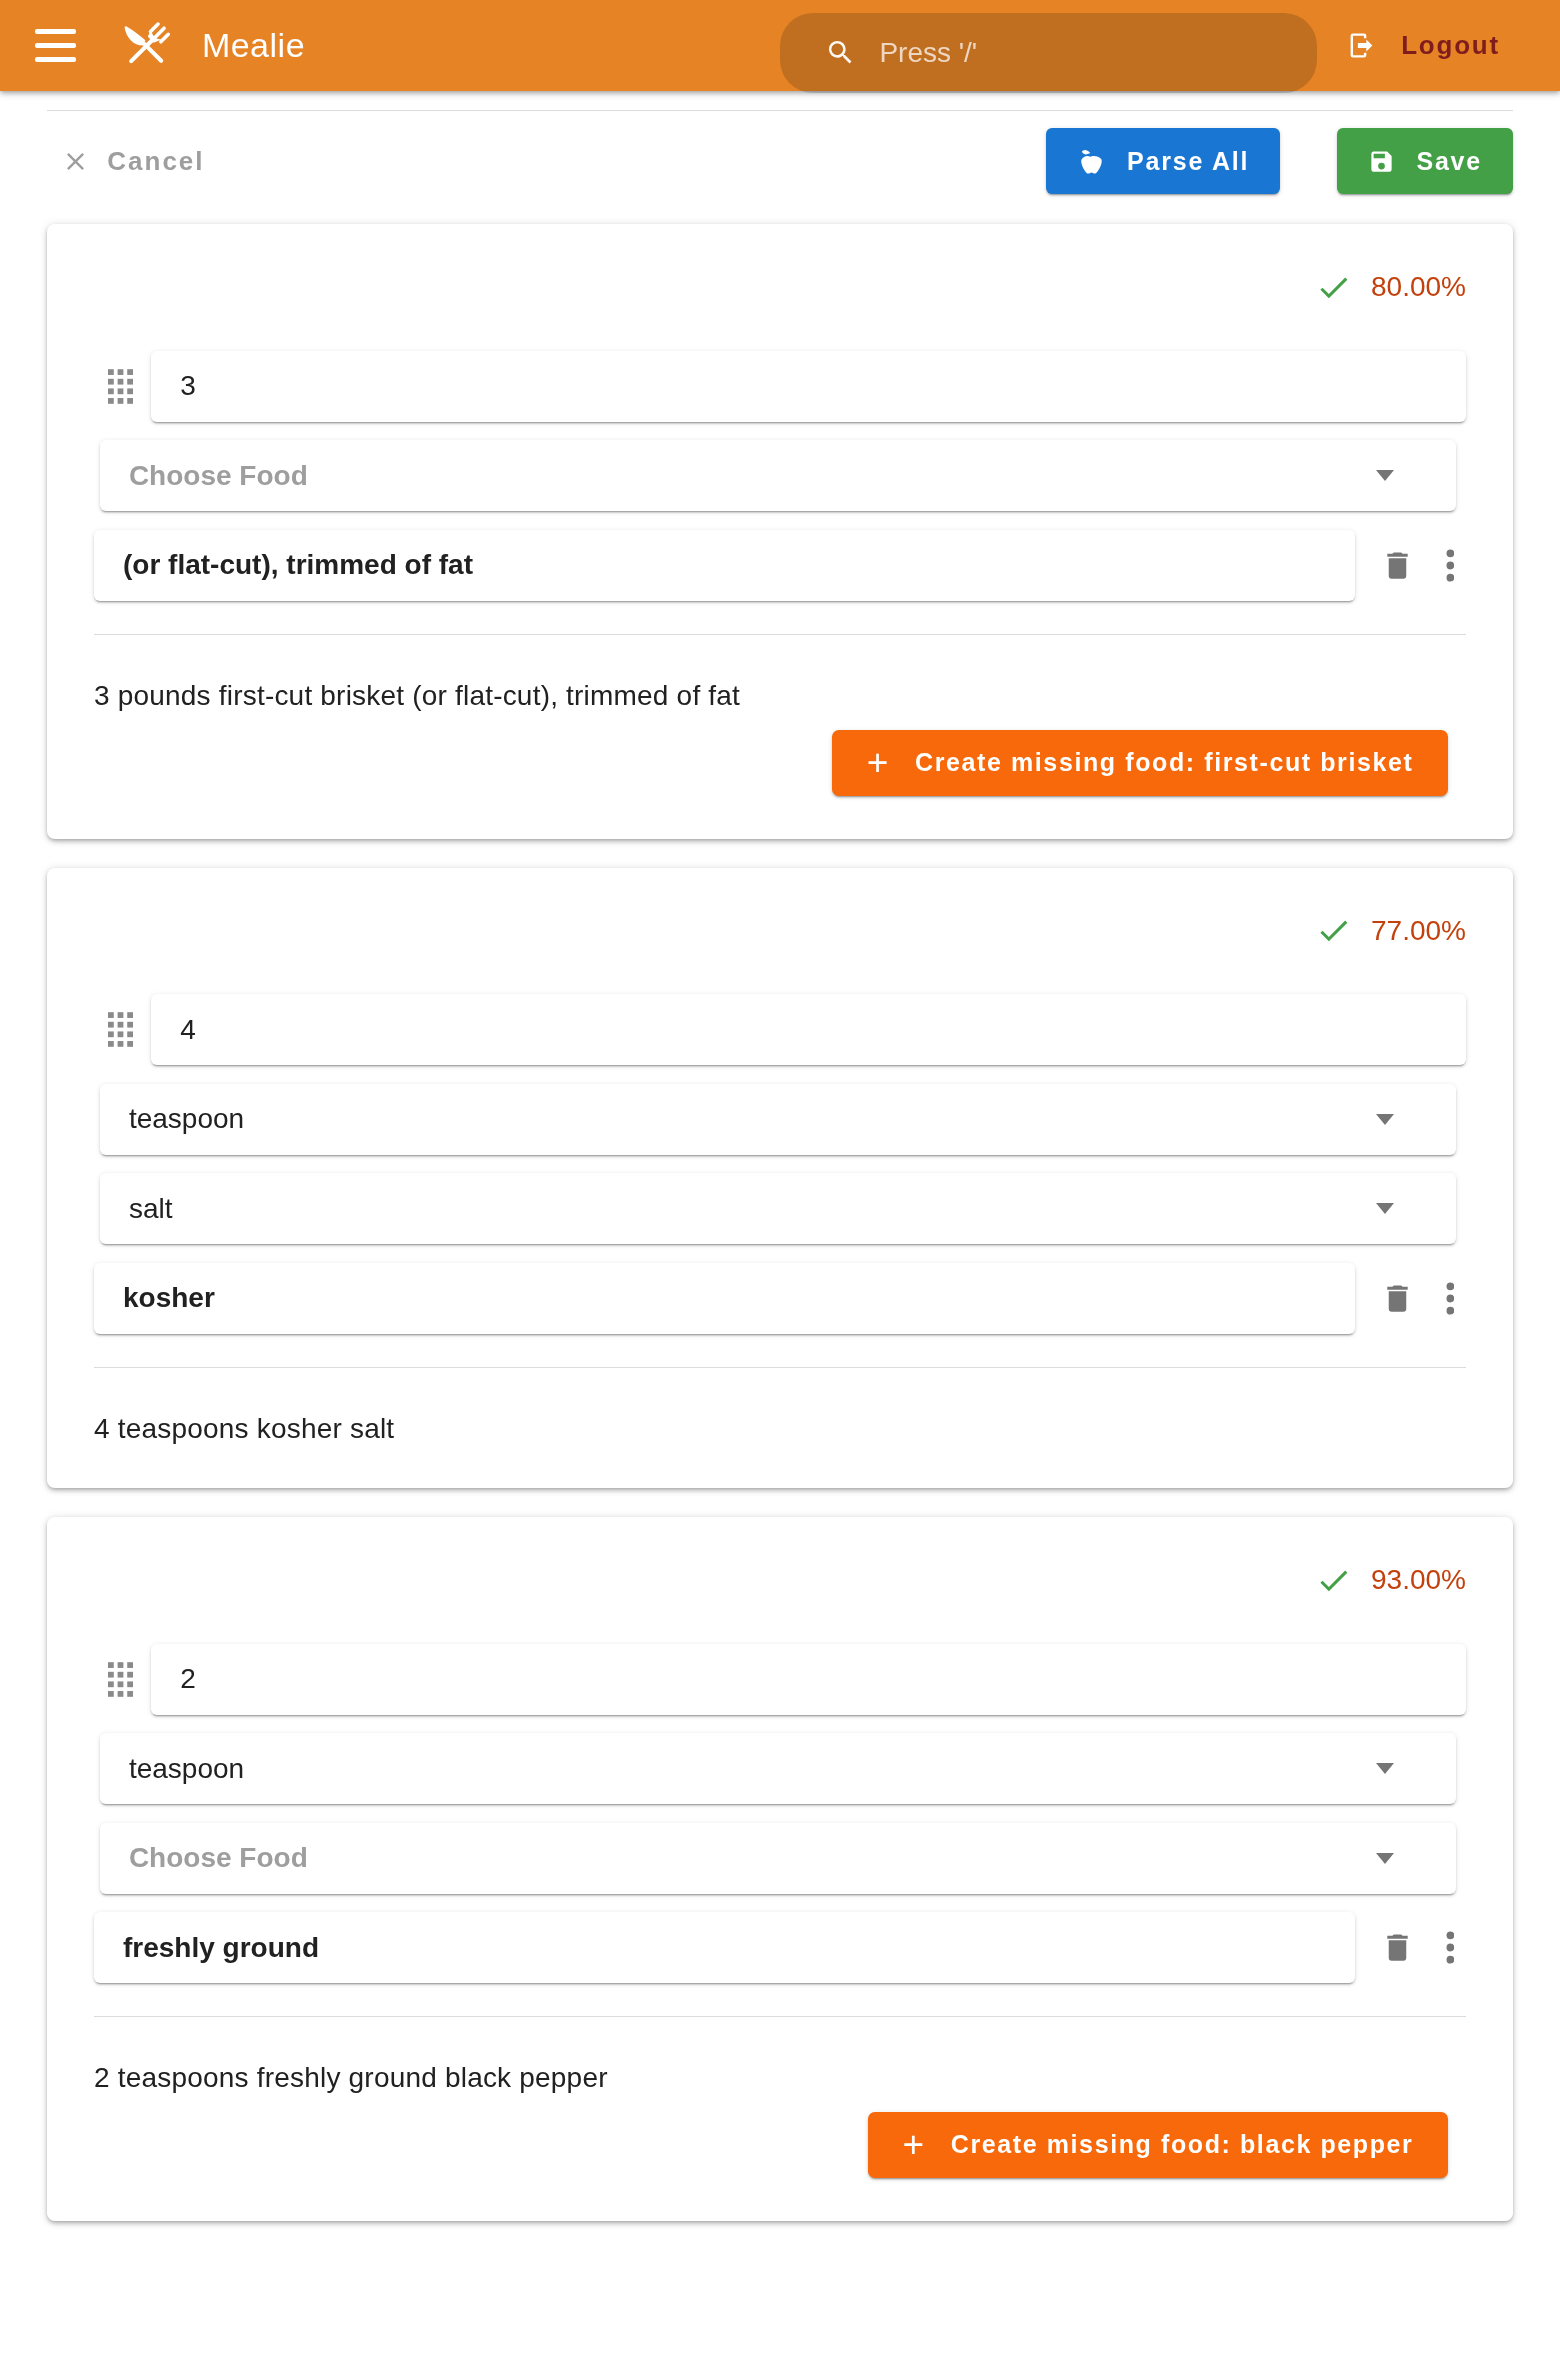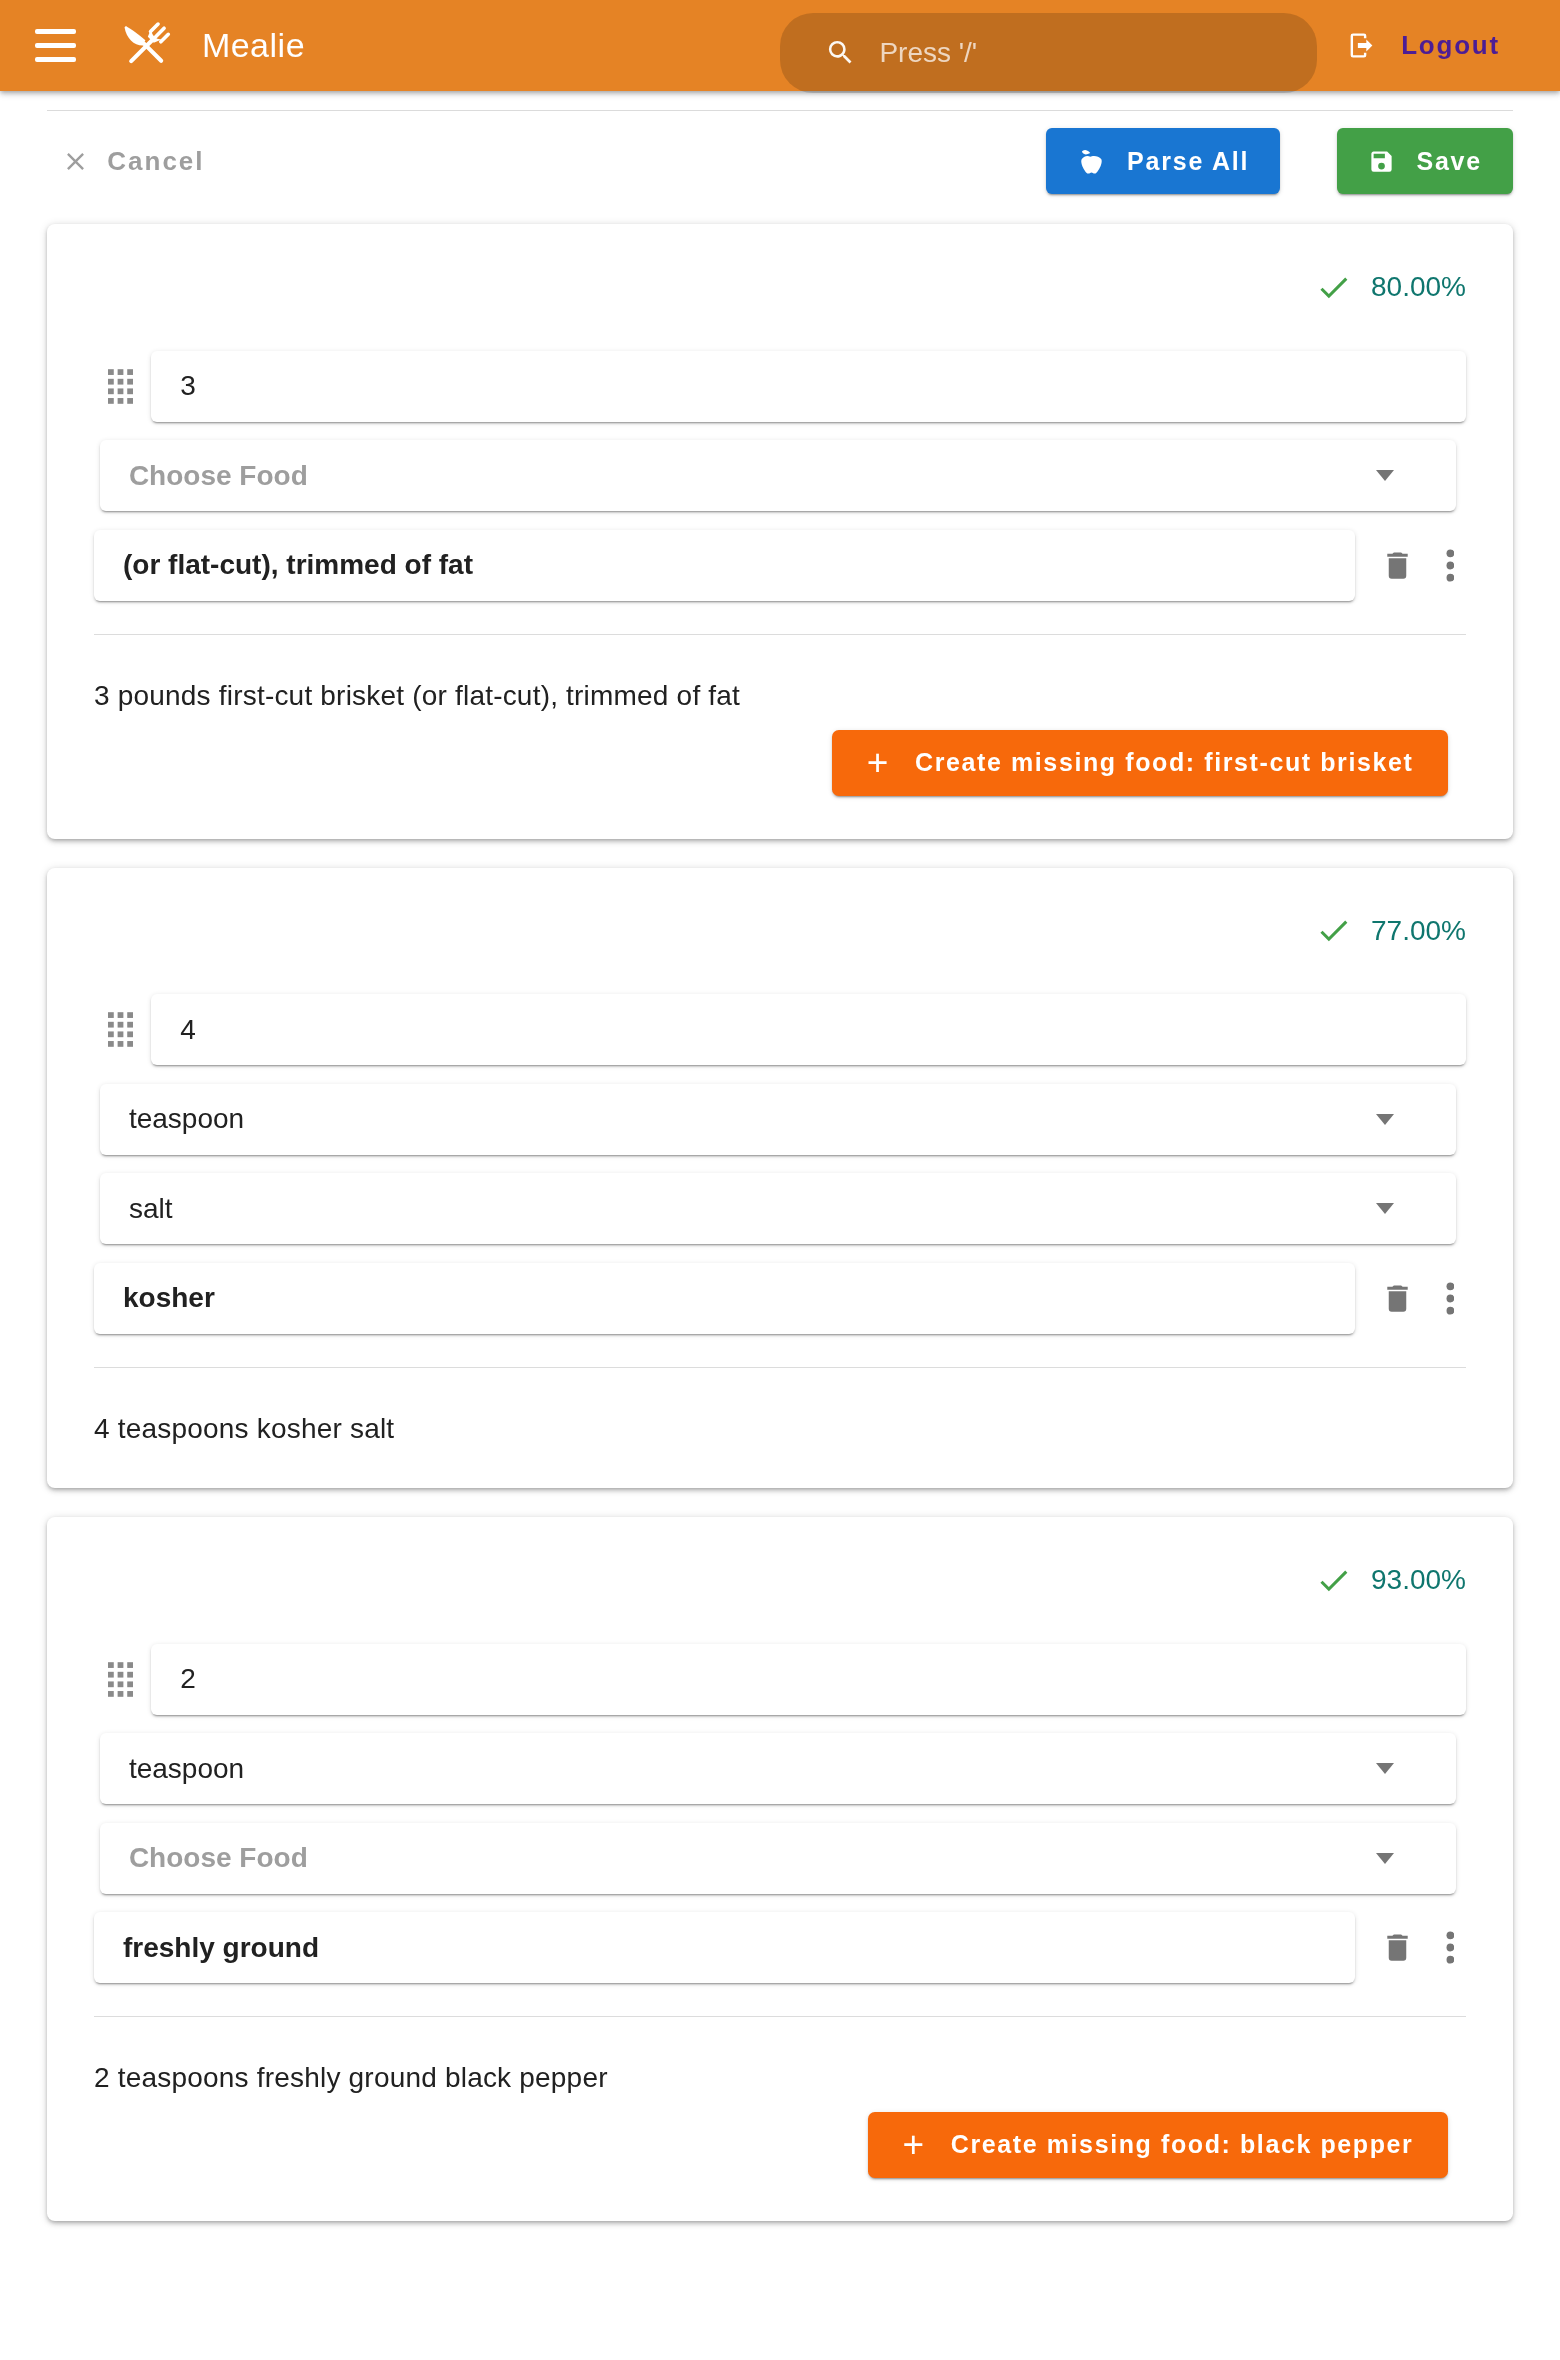--- a/index.html
+++ b/index.html
@@ -15,42 +15,42 @@
     justify-content: space-between; cursor: pointer; margin-left: 5.9px; }
   .hamburger span { display: block; height: 4.9px; background: #fff; border-radius: 2px; }
   .logo { margin-left: 39px; }
   .app-title { color: #fff; font-size: 34px; margin-left: 25px; font-weight: normal; letter-spacing: 0.5px; }
   .search-pill { position: absolute; left: 780px; top: 12.7px; width: 537px; height: 80px;
     background: rgba(0,0,0,.16); border-radius: 33px; display: flex; align-items: center;
     padding-left: 45px; cursor: text; }
   .search-pill .ph { color: rgba(255,255,255,.72); font-size: 28px; margin-left: 23.4px; }
   .logout-btn { position: absolute; right: 60px; top: 0; height: 91px; display: flex;
     align-items: center; cursor: pointer; }
-  .logout-btn .lbl { color: #4c1d95; font-size: 26px; font-weight: bold; letter-spacing: 1.8px; margin-left: 25px; }
+  .logout-btn .lbl { color: #7f1d1d; font-size: 26px; font-weight: bold; letter-spacing: 1.8px; margin-left: 25px; }
 
   
   main { padding: 0 47px; }
   .top-divider { border: 0; border-top: 1px solid #DBDBDB; margin-top: 18.5px; }
   .toolbar { display: flex; align-items: center; margin-top: 16.6px; height: 68px; gap: 40px; }
   .cancel-btn { display: flex; align-items: center; gap: 17.6px; color: #9E9E9E;
     font-size: 26px; font-weight: bold; letter-spacing: 2px; cursor: pointer; padding-left: 13.7px; }
   .toolbar .spacer { flex: 1; }
   .btn { height: 66px; border: 0; border-radius: 5.9px; display: inline-flex; align-items: center;
     justify-content: flex-start; color: #fff; font-family: inherit; font-size: 25px; font-weight: bold;
     letter-spacing: 1.8px; padding: 0 31px; gap: 21.5px; cursor: pointer;
     box-shadow: 0 2.9px 1px -2px rgba(0,0,0,.2), 0 2px 2px 0 rgba(0,0,0,.14), 0 1px 4.9px 0 rgba(0,0,0,.12); }
   .btn-parse { background: #1976D2; margin-right: 16.6px; }
   .btn-save  { background: #43A047; }
 
   
   .card { margin-top: 29px; background: #fff; border-radius: 7.8px;
     padding: 41px 47px 43px 47px;
     box-shadow: 0 2px 3.9px -1px rgba(0,0,0,.2), 0 2.9px 4.9px 0 rgba(0,0,0,.14), 0 1px 9.8px 0 rgba(0,0,0,.12); }
   .confidence { display: flex; justify-content: flex-end; align-items: center; gap: 19.5px;
-    font-size: 28px; color: #0f766e; margin: 3.9px 0 45px 0; }
+    font-size: 28px; color: #c2410c; margin: 3.9px 0 45px 0; }
   .row { display: flex; align-items: center; margin-bottom: 18.5px; }
   .handle { margin-left: 13.7px; margin-right: 18.5px; cursor: grab; display: flex; }
   .field { height: 71px; background: #fff; border-radius: 5.9px; display: flex; align-items: center;
     padding: 0 29px; font-size: 28px; color: #212121;
     box-shadow: 0 2.9px 1px -2px rgba(0,0,0,.2), 0 2px 2px 0 rgba(0,0,0,.14), 0 1px 4.9px 0 rgba(0,0,0,.12); }
   .qty-field { flex: 1; }
   .select-field { flex: 1; margin-left: 5.9px; margin-right: 9.8px; cursor: pointer; }
   .select-field .label { flex: 1; }
   .placeholder { color: #9E9E9E; font-weight: bold; }
   .arrow { width: 0; height: 0; border-left: 9.8px solid transparent; border-right: 9.8px solid transparent;

